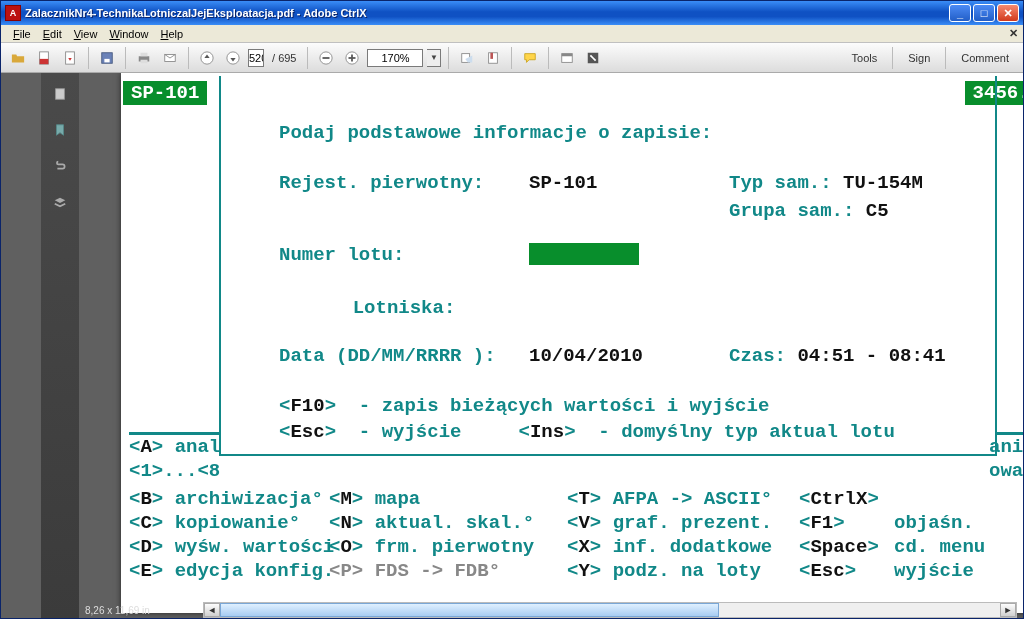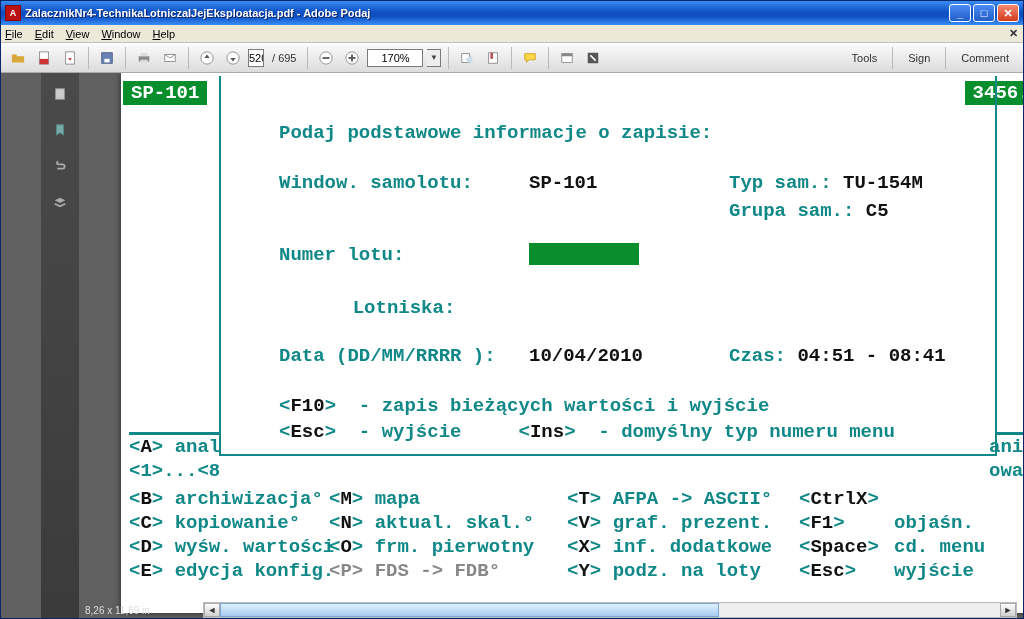--- a/index.html
+++ b/index.html
@@ -23,21 +23,21 @@
   .winbtns { display:flex; gap:2px; }
   .winbtn {
     width: 22px; height: 18px; border: 1px solid #fff; border-radius: 3px;
     display:flex; align-items:center; justify-content:center; color:#fff; font-weight:bold;
     font-size: 11px; cursor: default;
   }
   .winbtn.min, .winbtn.max { background: linear-gradient(to bottom,#4c8bf5,#225ec7); }
   .winbtn.close { background: linear-gradient(to bottom,#f78a6f,#d13a1d); }
 
   .menubar {
-    height: 18px; background: #ece9d8; display:flex; align-items:center; padding:0 4px;
+    height: 18px; background: #ece9d8; display:flex; align-items:center; padding:0 12px;
     border-bottom: 1px solid #c0c0c0; position: relative;
   }
   .menubar span.menu-item { margin-right: 12px; }
   .menubar span.underline-first::first-letter { text-decoration: underline; }
   .menubar .close-x {
     position:absolute; right:2px; top:1px; width:15px; height:14px; display:flex; align-items:center;
     justify-content:center; font-size:11px; font-weight:bold; color:#333;
   }
 
   
@@ -122,21 +122,21 @@
   .menu-grid .col.c4 { width:95px; }
   .menu-grid .col.c5 { }
 </style>
 </head>
 <body>
 
 <div class="win">
 
   <div class="titlebar">
     <span class="titlebar-icon">A</span>
-    <span class="titlebar-title">ZalacznikNr4-TechnikaLotniczaIJejEksploatacja.pdf - Adobe Podaj</span>
+    <span class="titlebar-title">ZalacznikNr4-TechnikaLotniczaIJejEksploatacja.pdf - Adobe CtrlX</span>
     <div class="winbtns">
       <div class="winbtn min">_</div>
       <div class="winbtn max">□</div>
       <div class="winbtn close">✕</div>
     </div>
   </div>
 
   <div class="menubar">
     <span class="menu-item underline-first">File</span>
     <span class="menu-item underline-first">Edit</span>
@@ -291,21 +291,21 @@
           <span class="status-tag" style="margin-right:12px">3456..</span>
         </div>
 
         <div class="dialog-border"></div>
 
         <div class="form t-teal">
           <div class="row" style="margin-bottom:26px;">
             <span>Podaj podstawowe informacje o zapisie:</span>
           </div>
           <div class="row" style="margin-bottom:4px;">
-            <span class="lbl">Window. samolotu:</span>
+            <span class="lbl">Rejest. pierwotny:</span>
             <span class="val t-dark">SP-101</span>
             <span class="extra">
               <span>Typ sam.:</span>
               <span class="t-dark">TU-154M</span>
             </span>
           </div>
           <div class="row" style="margin-bottom:20px;">
             <span class="lbl"></span>
               <span class="val"></span>
             <span class="extra">
@@ -333,21 +333,21 @@
         <div class="hints">
           <div class="hint-row">
             <span class="t-teal">&lt;</span><span class="t-dark">F10</span><span class="t-teal">&gt;</span>
             <span class="t-teal">&nbsp;</span><span class="t-teal">- zapis bieżących wartości i wyjście</span>
           </div>
           <div class="hint-row">
             <span class="t-teal">&lt;</span><span class="t-dark">Esc</span><span class="t-teal">&gt;</span>
             <span class="t-teal">&nbsp;</span><span class="t-teal">- wyjście</span>
             <span>&nbsp;&nbsp;&nbsp;</span>
             <span class="t-teal">&lt;</span><span class="t-dark">Ins</span><span class="t-teal">&gt;</span>
-            <span class="t-teal">&nbsp;</span><span class="t-teal">- domyślny typ numeru menu</span>
+            <span class="t-teal">&nbsp;</span><span class="t-teal">- domyślny typ aktual lotu</span>
           </div>
         </div>
 
         <div class="menu-area mono">
           <div style="display:flex;">
             <div class="t-teal" style="width:90px;border-top:3px solid #118888;margin-top:11px;"></div>
             <div style="flex:1"></div>
             <div class="t-teal" style="width:52px;border-top:3px solid #118888;margin-top:11px;margin-right:10px;"></div>
           </div>
           <div style="display:flex;">

